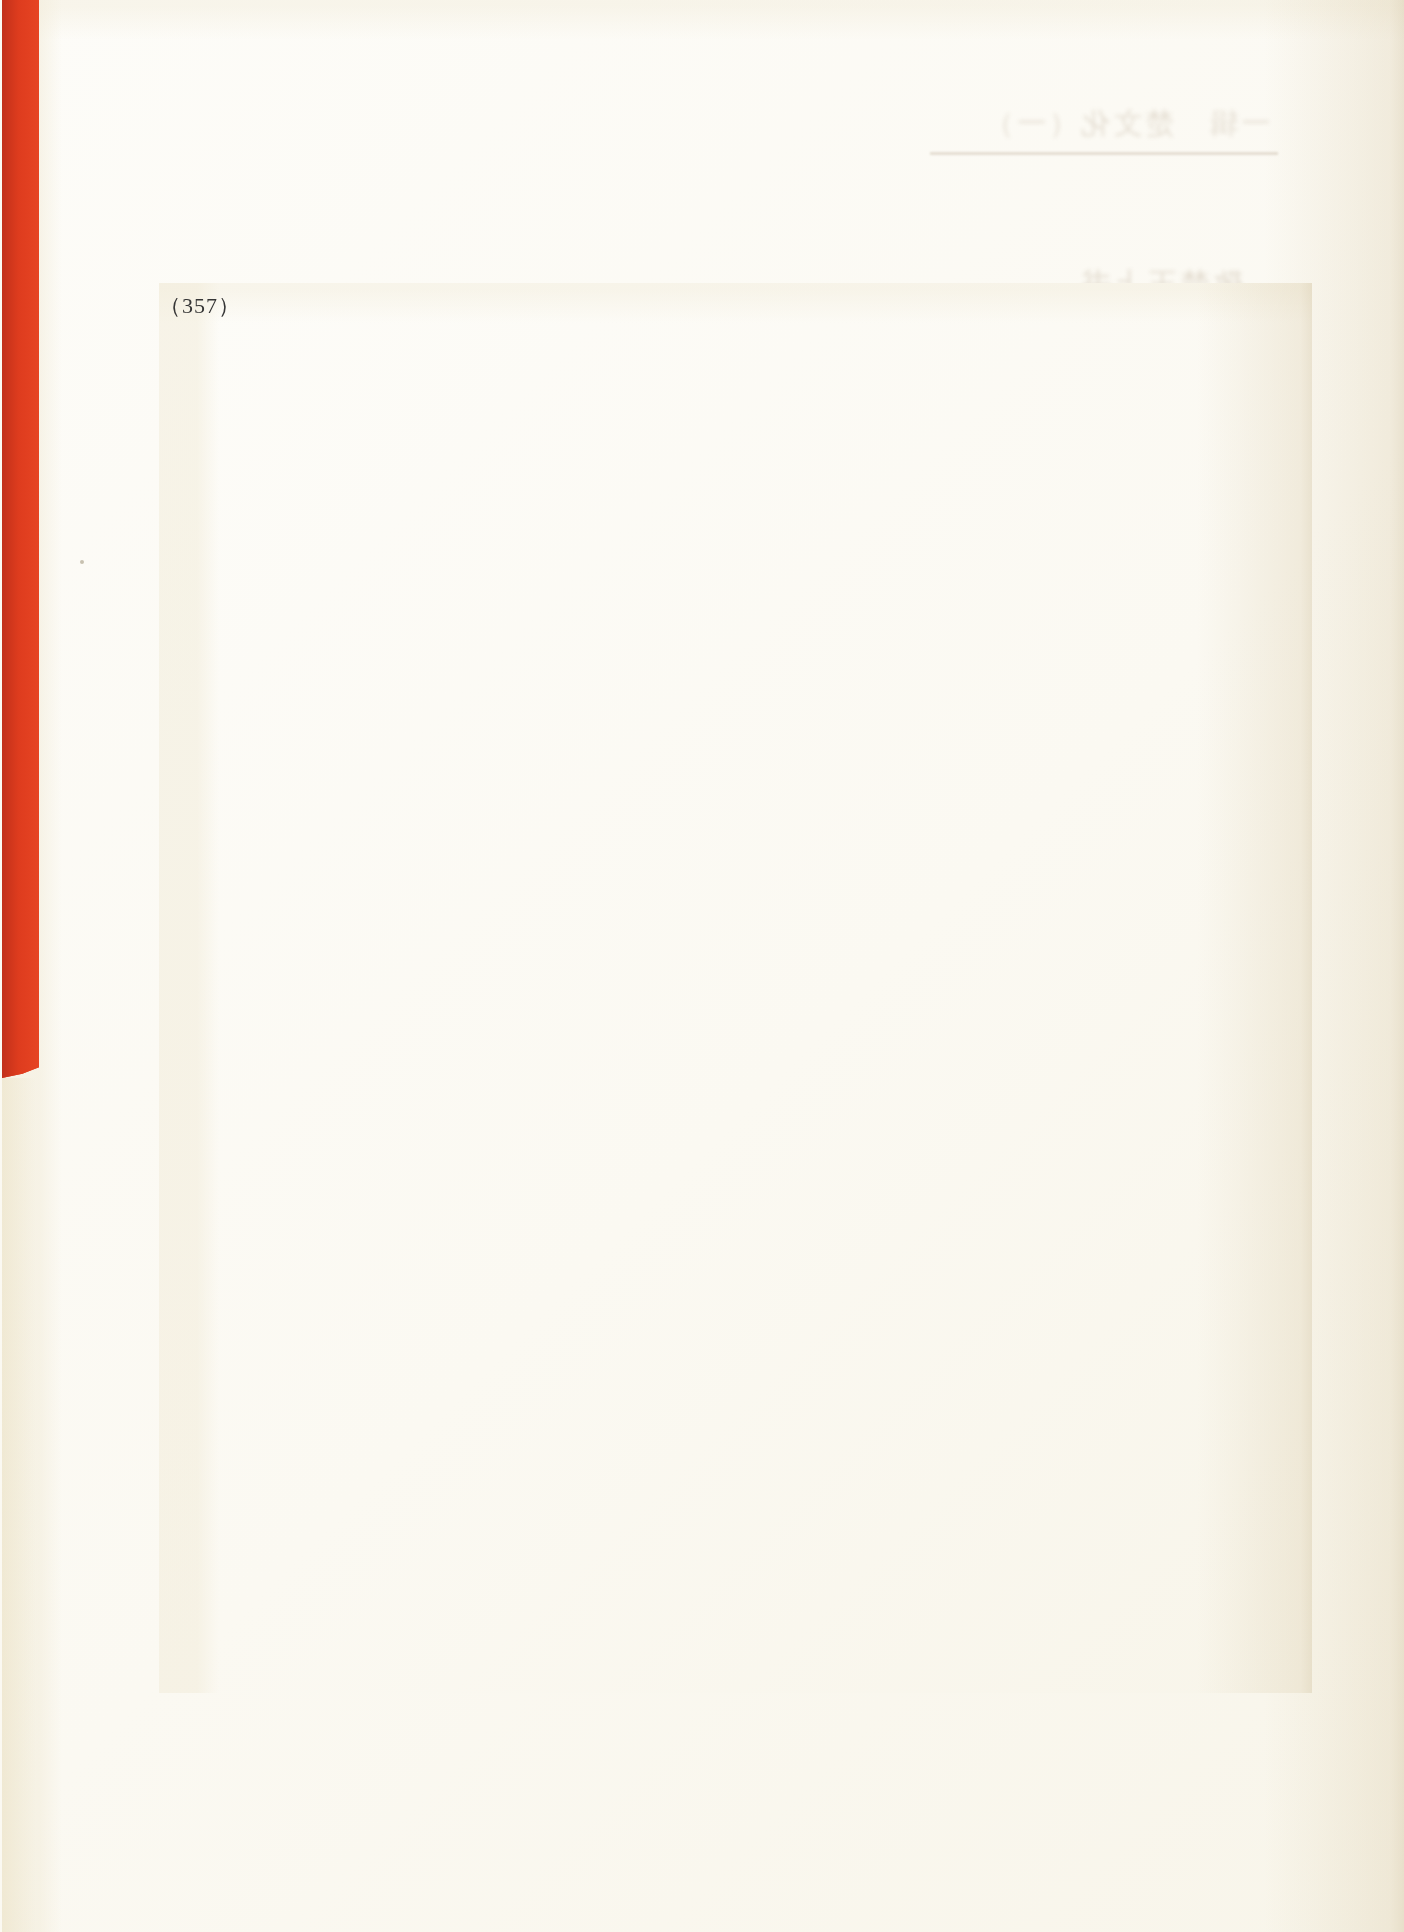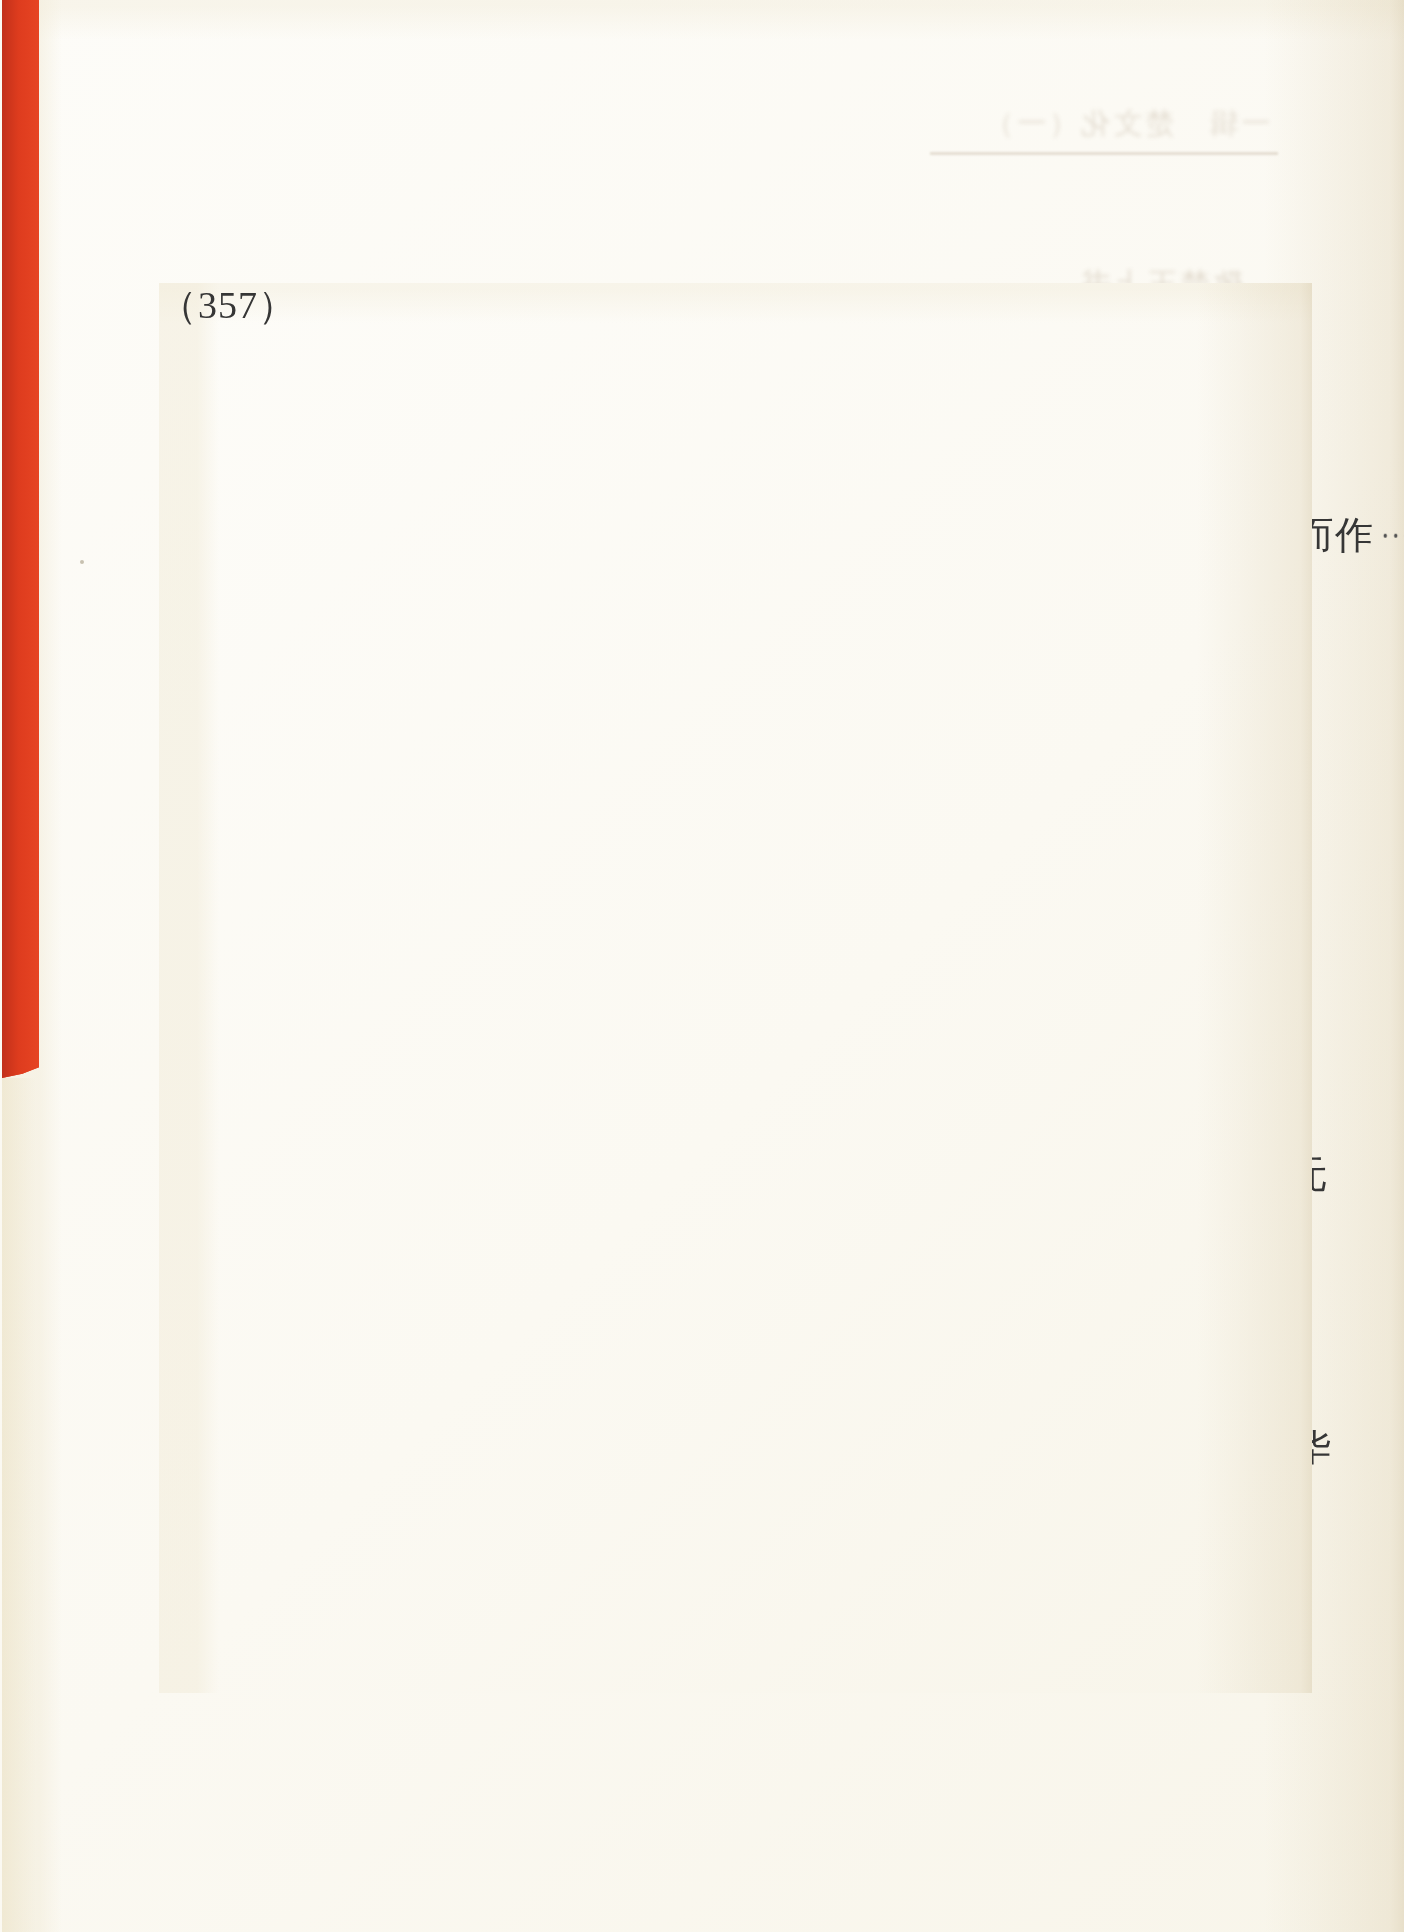--- a/index.html
+++ b/index.html
@@ -51,21 +51,21 @@
   }
   h2.sec-heading{
     text-align:center;font-size:33px;line-height:42px;font-weight:bold;
     color:#252525;letter-spacing:2px;
   }
   section.sec-0 h2{margin:99px 50px 26px 0;}
   section.sec-1 h2{margin:21px 50px 30px 0;}
   section.sec-2 h2{margin:16px 50px 28px 0;}
   .row{
     display:flex;align-items:flex-start;height:45.5px;line-height:45.5px;
-    font-size:38px;color:#363636;margin-left:8px;
+    font-size:22px;color:#363636;margin-left:8px;
   }
   .entry-title,.authors,.page{white-space:nowrap;letter-spacing:1px;}
   .page{margin-left:2px;}
   .leader{
     flex:1 1 auto;min-width:24px;margin:0 6px;align-self:stretch;
     background-image:radial-gradient(circle,#525252 1.6px,rgba(0,0,0,0) 2.05px);
     background-size:10.5px 100%;background-repeat:repeat-x;background-position:0 center;
   }
   .row.cont-indent{padding-left:33px;}
   .end-gap{flex:0 0 62px;}

